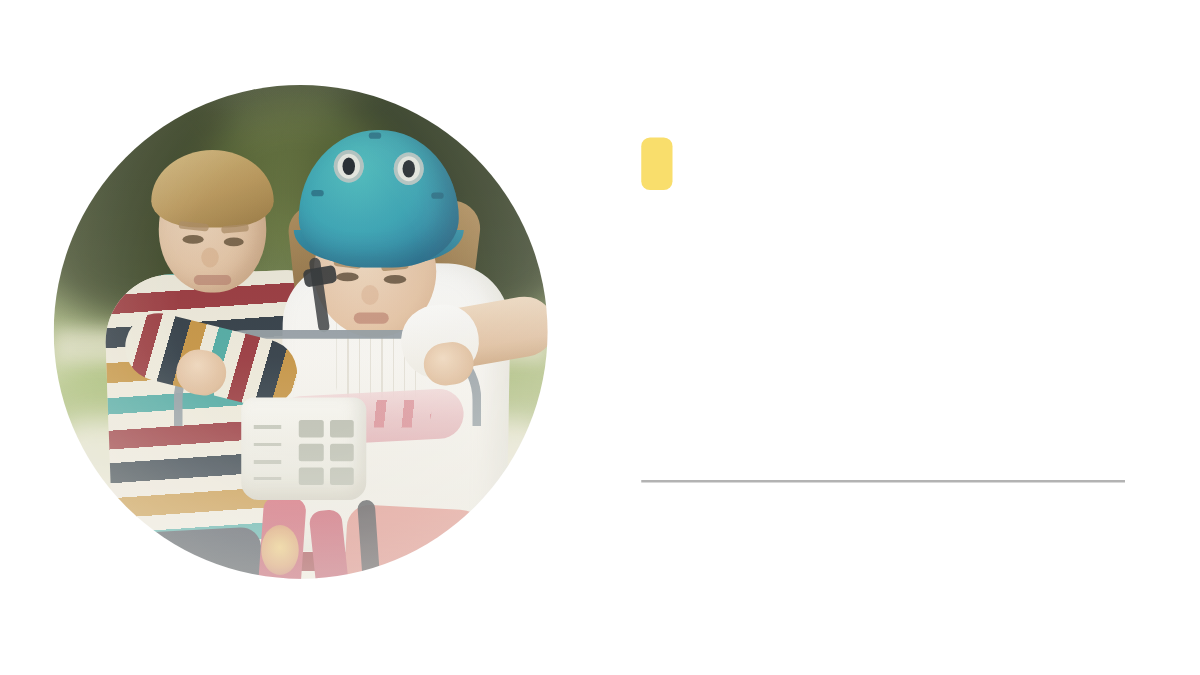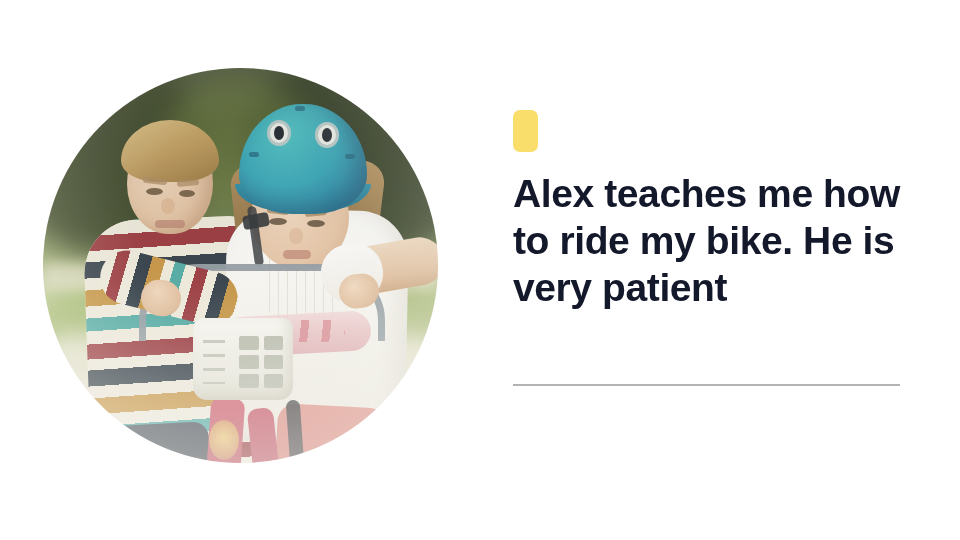--- a/index.html
+++ b/index.html
@@ -451,17 +451,16 @@
           <i></i>
       </div>
 
       <div class="grade"></div>
       <div class="grade2"></div>
     </div>
   </div>
 
   <div class="content">
     <div class="accent-bar"></div>
-    <h1 class="headline">Alex teaches me how to ride my bike. He is very patient</h1>
     <div class="divider"></div>
   </div>
 
 </div>
 
 </body></html>

